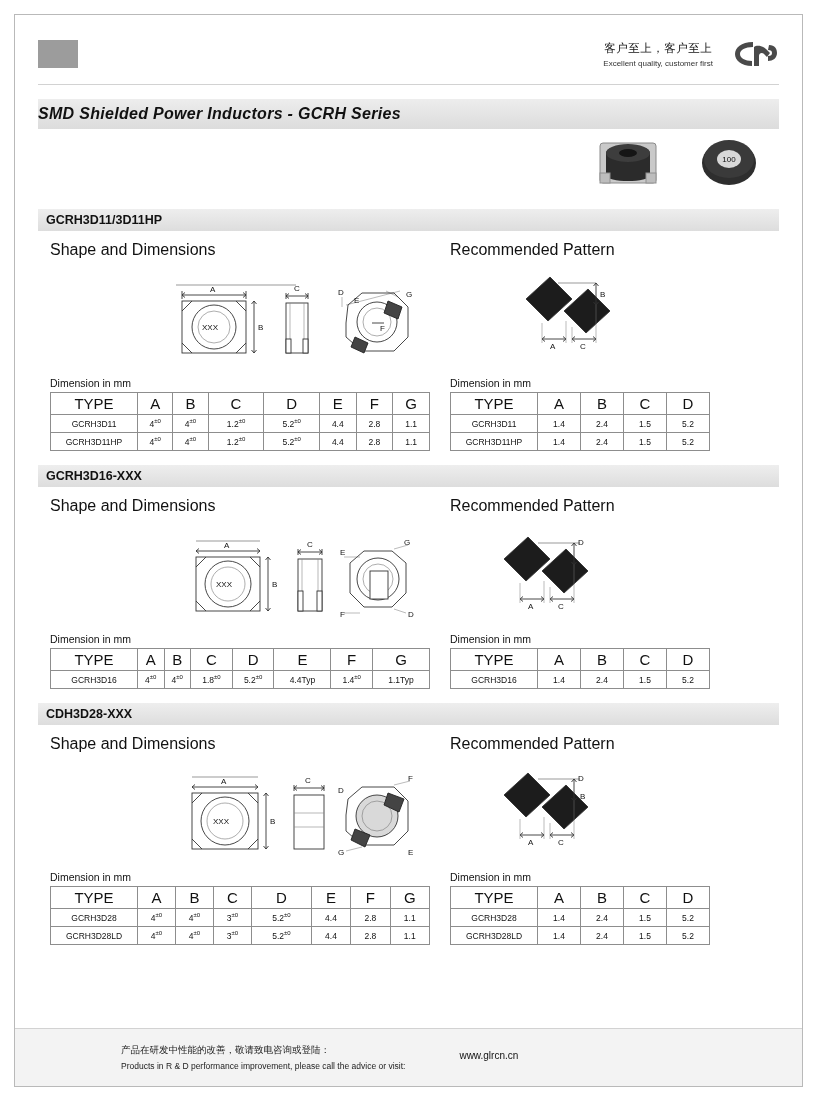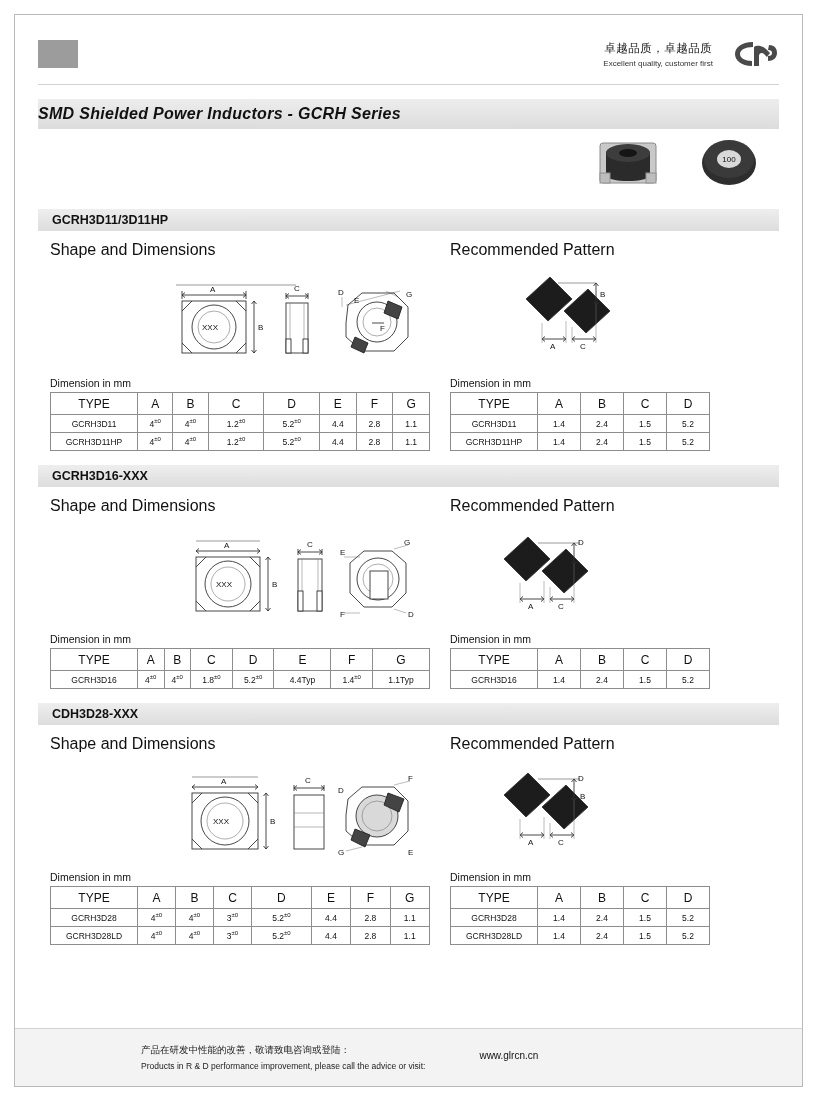--- a/index.html
+++ b/index.html
@@ -102,21 +102,21 @@
     left:661px;
     width:58px;height:52px;
   }
 
   
   .section{margin-top:14px;}
   .sec-head{
     height:22px;
     background:linear-gradient(to bottom,#eeeeee,#dddddd);
     display:flex;align-items:center;
-    padding-left:14px;
+    padding-left:8px;
   }
   .sec-head span{
     font-size:12.5px;font-weight:bold;color:#111;
   }
   .sec-body{
     display:flex;
     padding:0 8px;
   }
   .col-left{width:396px;}
   .col-right{width:320px;margin-left:4px;}
@@ -144,21 +144,21 @@
   }
   table.t7{width:380px;}
   table.t4{width:260px;}
   th,td{
     border:1px solid #8d8d8d;
     text-align:center;
     height:17px;
     padding:0;
     font-weight:normal;
   }
-  th{height:21px;font-size:12px;}
+  th{height:21px;font-size:15px;}
   .cell-type{width:86px;}
   .sup{font-size:6px;vertical-align:super;line-height:0;}
 
   
   .footer{
     position:absolute;
     left:15px;right:15px;
     bottom:15px;
     height:58px;
     border-top:1px solid #d2d2d2;
@@ -169,37 +169,37 @@
   }
   .f-cn{font-size:9.5px;color:#222;}
   .f-en{font-size:8.5px;color:#222;margin-top:4px;}
   .f-url{
     font-size:10px;color:#111;
     margin-left:54px;
     align-self:flex-end;
     padding-bottom:10px;
   }
   .footer-texts{display:flex;flex-direction:column;}
-  .footer-row{display:flex;align-items:flex-end;margin-left:20px;}
+  .footer-row{display:flex;align-items:flex-end;}
   svg{display:block;}
   .lbl{font-size:8px;fill:#111;font-family:"Liberation Sans",sans-serif;}
 </style>
 </head>
 <body>
 
 <div class="page">
   <div class="frame"></div>
 
   <div class="inner">
 
     <div class="header">
       <div class="hdr-block"></div>
       <div class="hdr-mid"></div>
       <div class="hdr-right">
-        <div class="hdr-slogan-cn">卓越品质，卓越品质</div>
+        <div class="hdr-slogan-cn">客户至上，客户至上</div>
         <div class="hdr-slogan-en">Excellent quality, customer first</div>
       </div>
       <div class="logo">
         <svg width="48" height="34" viewBox="0 0 48 34">
           <path d="M22 5 C10 5 4 11 4 17 C4 23 10 29 21 29 L21 24 C14 24 9 21 9 17 C9 13 14 10 22 10 Z" fill="#4a4a4a"></path>
           <path d="M23 10 L23 29 L28 29 L28 19 C28 16 31 15 33 17 L36 20 L39 16 L35 12 C31 8 25 8 23 10 Z" fill="#4a4a4a"></path>
           <path d="M38 8 C44 8 46 12 46 16 C46 21 42 24 37 24 L37 19 C40 19 41 18 41 16 C41 14 40 13 37 13 Z" fill="#4a4a4a"></path>
         </svg>
       </div>
     </div>

